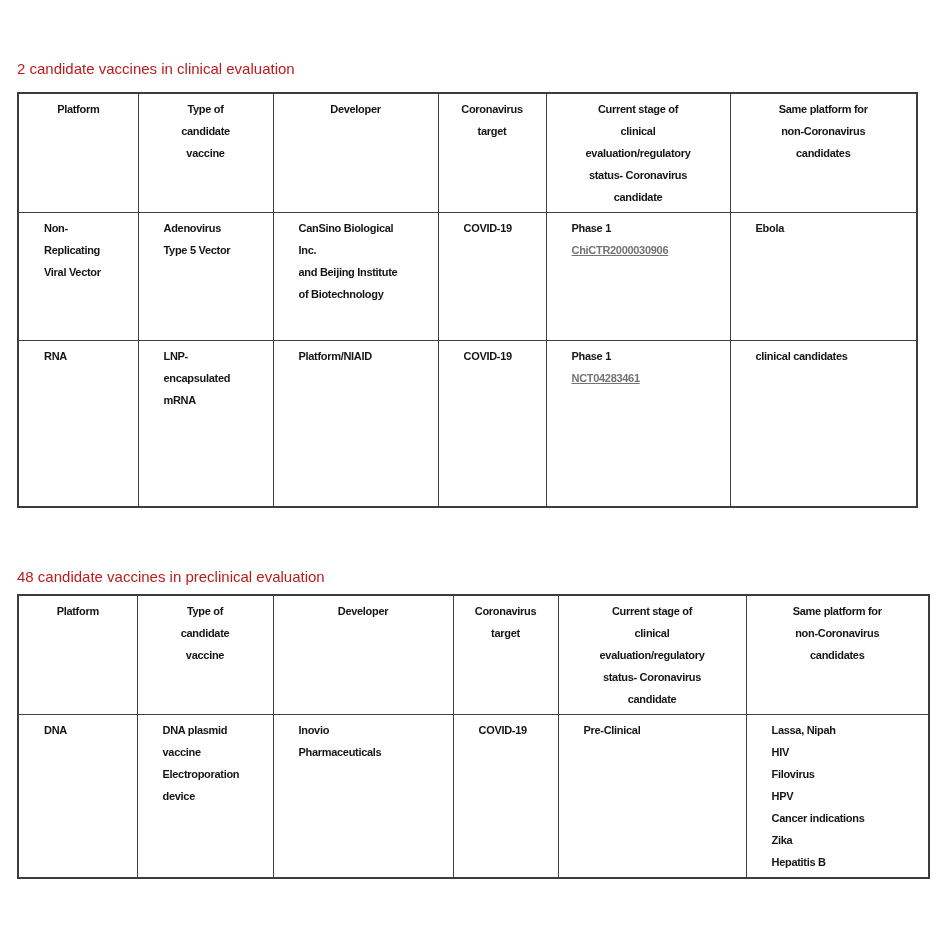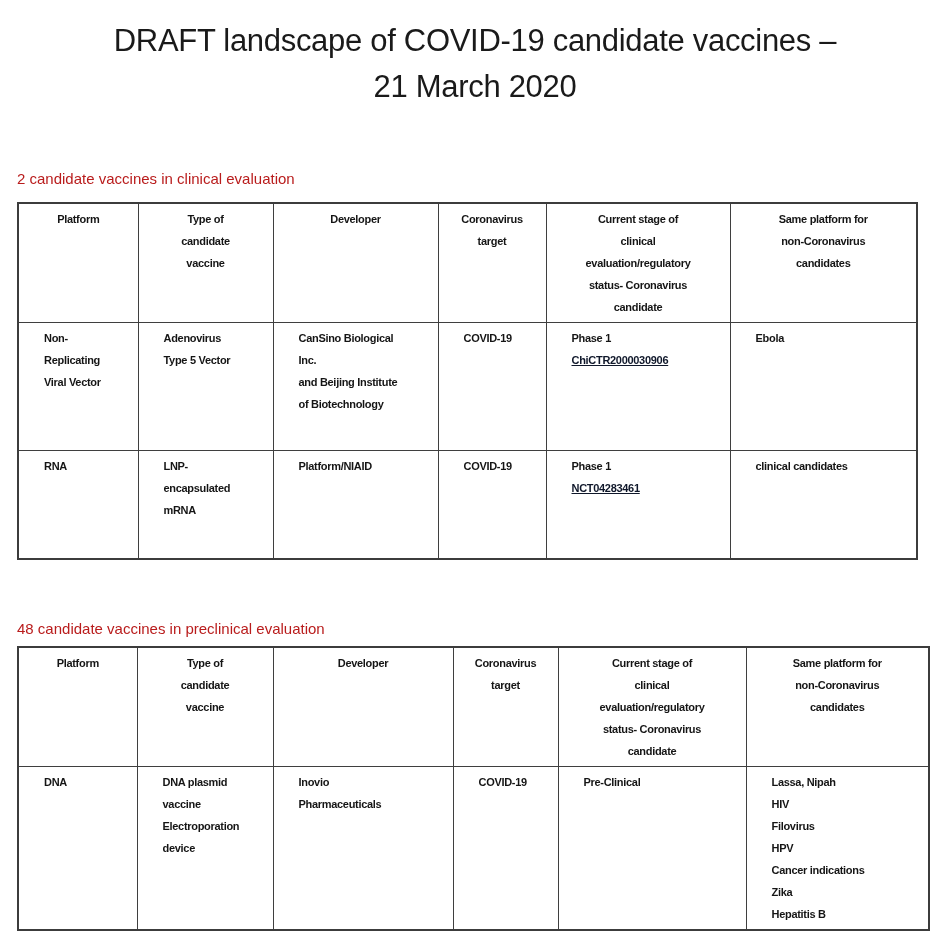--- a/index.html
+++ b/index.html
@@ -59,36 +59,35 @@
     color: #151515;
   }
   .vax-table td {
     font-weight: 700;
     text-align: left;
     padding: 4px 6px 4px 25px;
     color: #151515;
   }
   tr.t1-head  { height: 118px; }
   tr.t1-row1  { height: 128px; }
-  tr.t1-row2  { height: 108px; }
+  tr.t1-row2  { height: 166px; }
   tr.t2-head  { height: 120px; }
   tr.t2-row1  { height: 150px; }
   a.trial-link {
-    color: #0f172a;
+    color: #737373;
     text-decoration: underline;
     font-weight: 700;
     cursor: pointer;
   }
 </style>
 </head>
 <body>
 
 <div class="page">
 
-  <h1 class="doc-title"><span>DRAFT landscape of COVID-19 candidate vaccines –</span><br><span>21 March 2020</span></h1>
 
   <div class="section-label">2 candidate vaccines in clinical evaluation</div>
 
   <table class="vax-table t1">
     <colgroup>
       <col style="width:120px">
         <col style="width:135px">
         <col style="width:165px">
       <col style="width:108px">
         <col style="width:184px">

